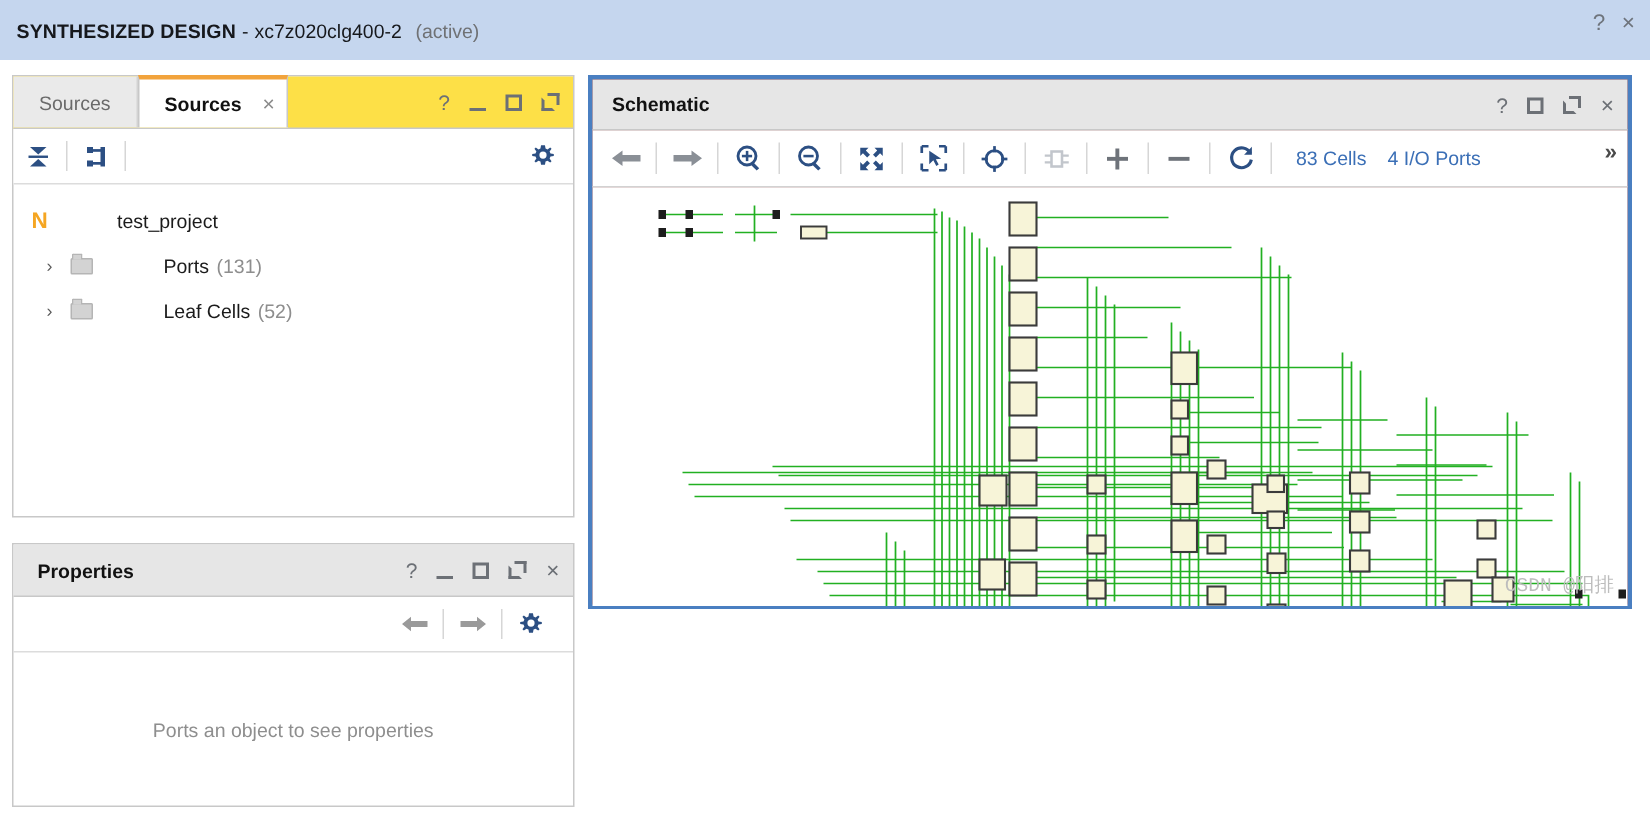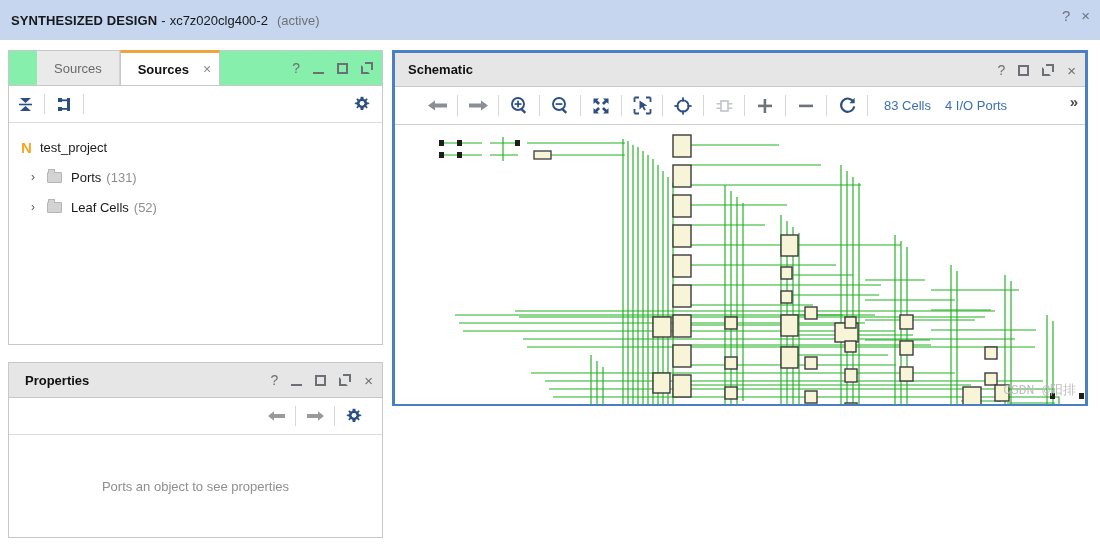--- a/index.html
+++ b/index.html
@@ -22,22 +22,22 @@
   .t-state{font-size:13px;color:#6f7174;margin-left:9px;}
   .title-ctrls{position:absolute;right:10px;top:0;height:30px;display:flex;align-items:center;gap:11px;}
   .title-ctrls .tc{color:#6e747c;font-size:15px;line-height:1;cursor:default;}
 
   
   .netlist-panel{
     position:absolute;left:8px;top:50px;width:375px;height:295px;
     background:#ffffff;border:1px solid #c8c8c8;box-sizing:border-box;
   }
   .tabstrip{
-    position:relative;height:34px;background:#86efac;
-    border-bottom:1px solid #c8c8c8;display:flex;align-items:stretch;padding-left:28px;
+    position:relative;height:34px;background:#fde047;
+    border-bottom:1px solid #c8c8c8;display:flex;align-items:stretch;
   }
   .tab{
     display:flex;align-items:center;padding:0 17px;font-size:13px;color:#6a6a6a;
     box-sizing:border-box;border-right:1px solid #d3d3d3;background:#eaeaea;
   }
   .tab.active{
     background:#ffffff;color:#111;font-weight:bold;
     border-top:3px solid #f2a33c;border-right:1px solid #c8c8c8;border-left:1px solid #c8c8c8;
     margin-top:-1px;padding-right:8px;
   }
@@ -71,21 +71,21 @@
   .nicon{
     color:#f5a623;font-weight:bold;font-size:15px;width:19px;text-align:left;
     font-family:"Liberation Sans",sans-serif;
   }
   .folder{
     display:inline-block;width:15px;height:11px;margin-right:9px;position:relative;
     background:#d3d3d3;border:1px solid #b5b5b5;border-radius:1px;box-sizing:border-box;
   }
   .folder::before{content:"";position:absolute;left:0;top:-4px;width:7px;height:4px;
     background:#d3d3d3;border:1px solid #b5b5b5;border-bottom:none;border-radius:1px 1px 0 0;box-sizing:border-box;}
-  .lbl{color:#1b1b1b;}
+  .lbl{color:#1b1b1b;margin-left:38px;}
   .cnt{color:#8e8e8e;margin-left:5px;}
 
   .props-panel{
     position:absolute;left:8px;top:362px;width:375px;height:176px;
     background:#ffffff;border:1px solid #c8c8c8;box-sizing:border-box;
   }
   .props-head{
     height:34px;background:#e6e6e6;border-bottom:1px solid #c8c8c8;
     display:flex;align-items:center;position:relative;
   }
@@ -100,21 +100,21 @@
     position:absolute;left:392px;top:50px;width:696px;height:356px;
     border:3px solid #4a7fc1;box-sizing:border-box;background:#7f1d1d;
   }
   .schem-head{
     height:33px;background:#e6e6e6;border-bottom:1px solid #c8c8c8;
     display:flex;align-items:center;position:relative;
   }
   .schem-title{margin-left:13px;font-weight:bold;font-size:13px;color:#111;}
   .schem-toolbar{
     height:37px;background:#fff;border-bottom:1px solid #d2d2d2;
-    display:flex;align-items:center;position:relative;padding-left:24px;
+    display:flex;align-items:center;position:relative;padding-left:4px;
   }
   .st-btn{width:36px;height:28px;display:flex;align-items:center;justify-content:center;}
   .st-sep{width:1px;height:21px;background:#d6d6d6;margin:0 2px;}
   .stat-link{color:#3b6fb6;font-size:13px;margin-left:14px;white-space:nowrap;}
   .overflow{position:absolute;right:7px;top:6px;color:#4a4a4a;font-size:15px;font-weight:bold;}
   .canvas-wrap{position:relative;width:100%;height:calc(100% - 71px);overflow:hidden;background:#fff;}
   .watermark{
     position:absolute;right:9px;bottom:5px;color:#bdbdbd;font-size:13px;
     font-family:Liberation Mono, monospace;
   }

